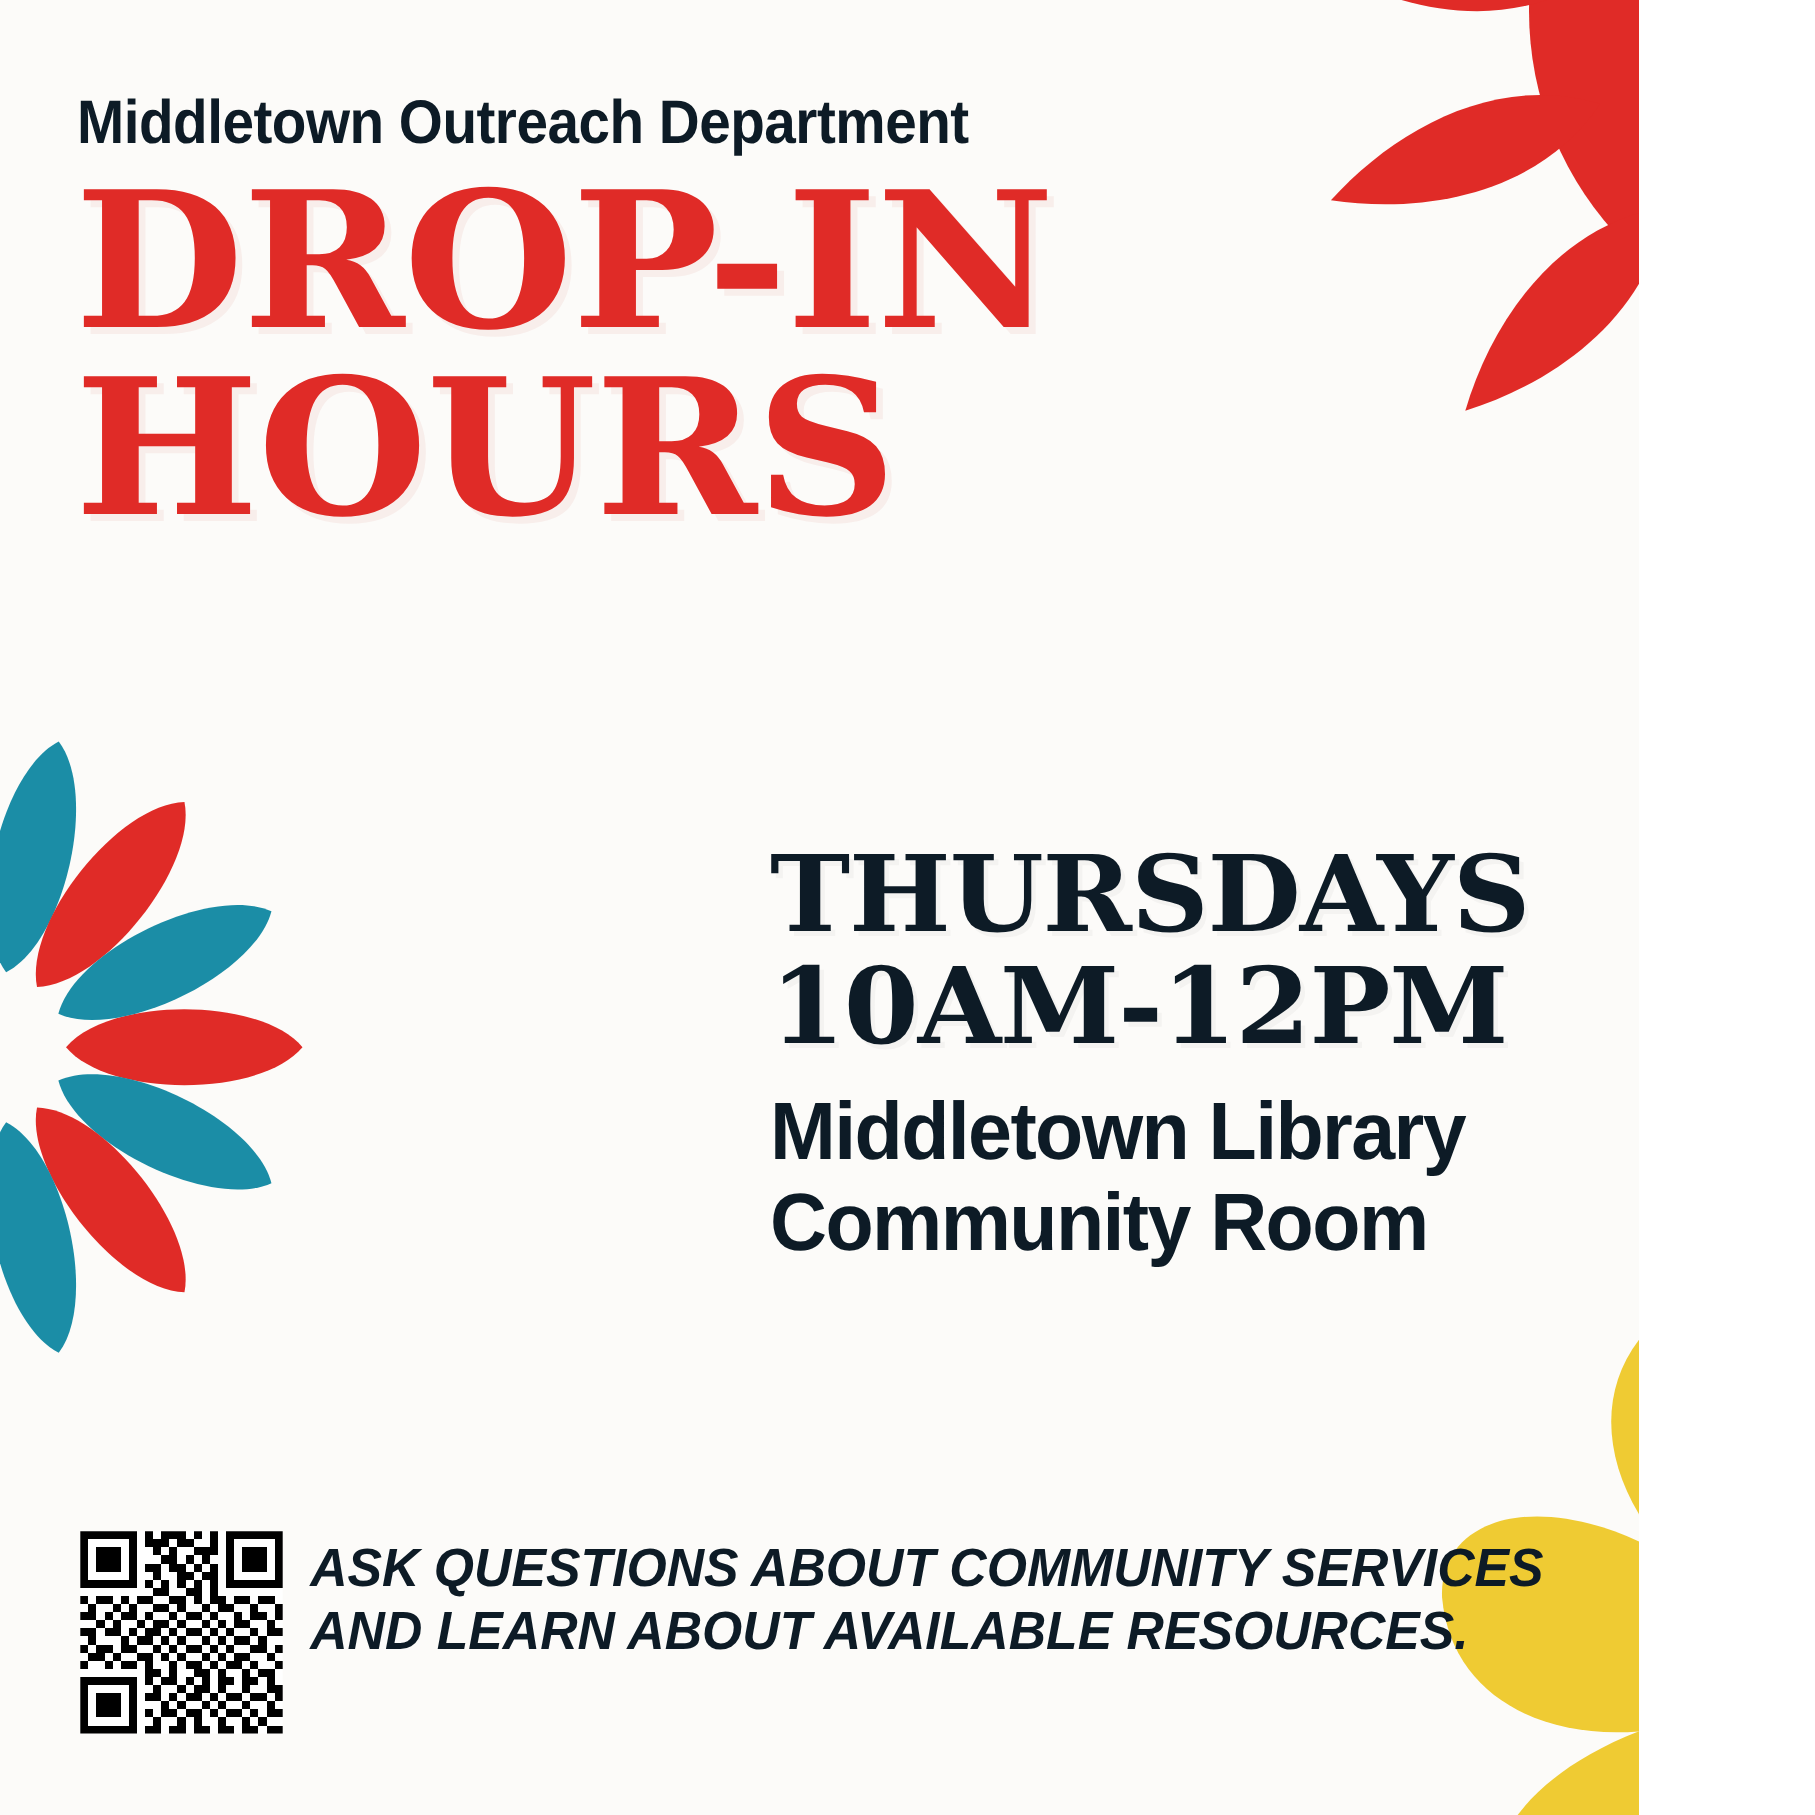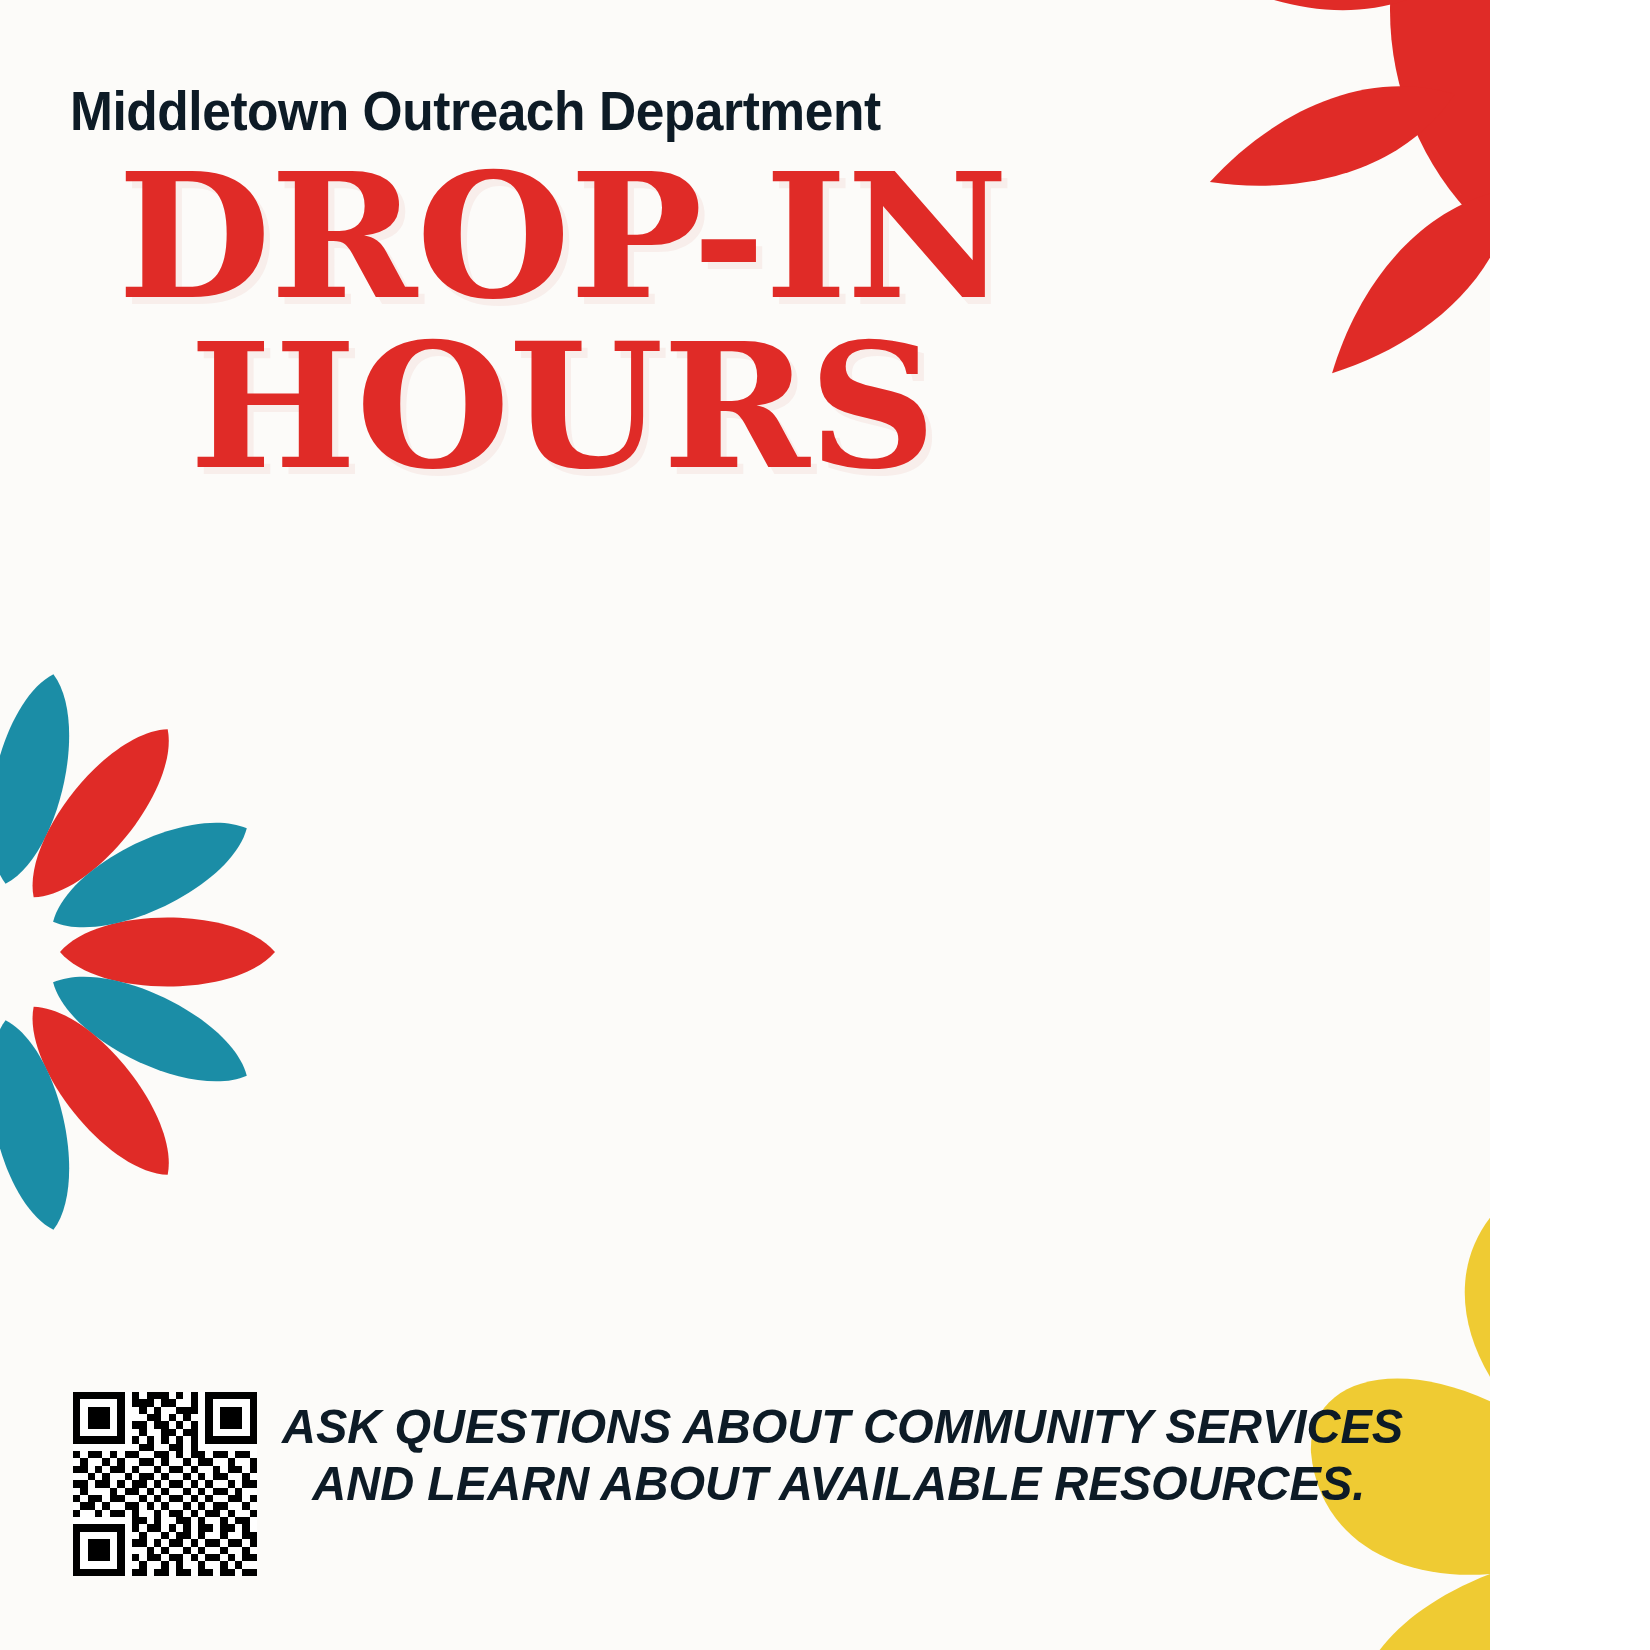--- a/index.html
+++ b/index.html
@@ -8,21 +8,20 @@
     background: #ffffff;
   }
 
   #poster {
     position: relative;
     width: 1490px;
     height: 1650px;
     background: #fcfbf9;
     overflow: hidden;
     font-family: "Liberation Sans", sans-serif;
-    text-align: center;
   }
 
   
   .decor {
     position: absolute;
     inset: 0;
     pointer-events: none;
   }
   .decor svg { display: block; }
 
@@ -183,20 +182,30 @@
     </svg>
   </div>
 
   <div class="eyebrow">Middletown Outreach Department</div>
 
   <div class="title">
     <span class="line">DROP-IN</span>
     <span class="line">HOURS</span>
   </div>
 
+  <div class="info">
+    <div class="info-slab">
+      <span class="line">THURSDAYS</span>
+      <span class="line">10AM-12PM</span>
+    </div>
+    <div class="info-venue">
+      <span class="line">Middletown Library</span>
+      <span class="line">Community Room</span>
+    </div>
+  </div>
 
   <div class="qr">
     <svg viewBox="0 0 25 25" shape-rendering="crispEdges">
       <rect x="0" y="0" width="25" height="25" fill="#ffffff"></rect>
       <g id="qrmodules" fill="#000000">
           <rect x="0" y="0" width="1" height="1"></rect>
           <rect x="1" y="0" width="1" height="1"></rect>
           <rect x="2" y="0" width="1" height="1"></rect>
           <rect x="3" y="0" width="1" height="1"></rect>
           <rect x="4" y="0" width="1" height="1"></rect>

